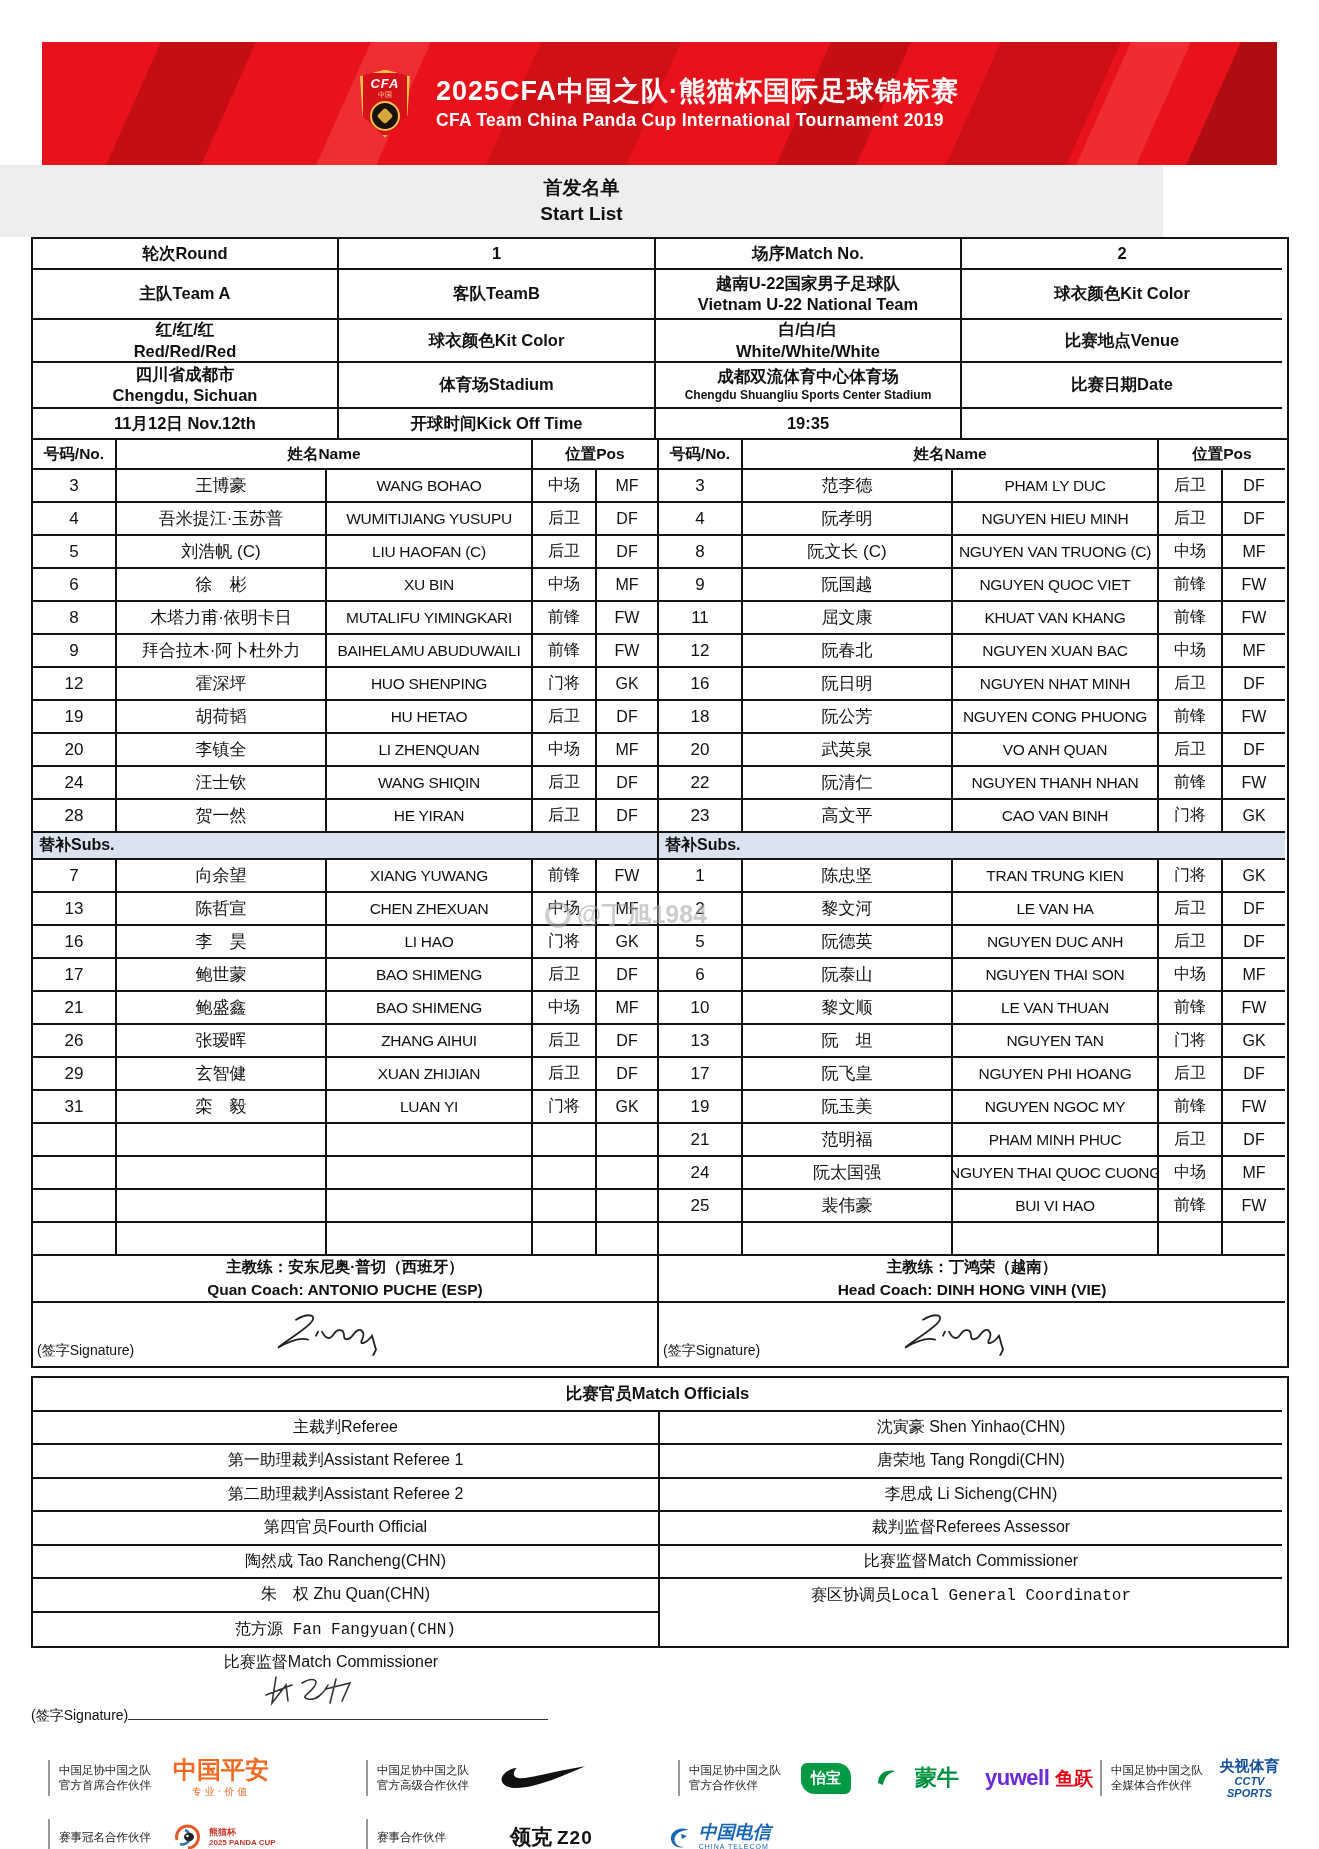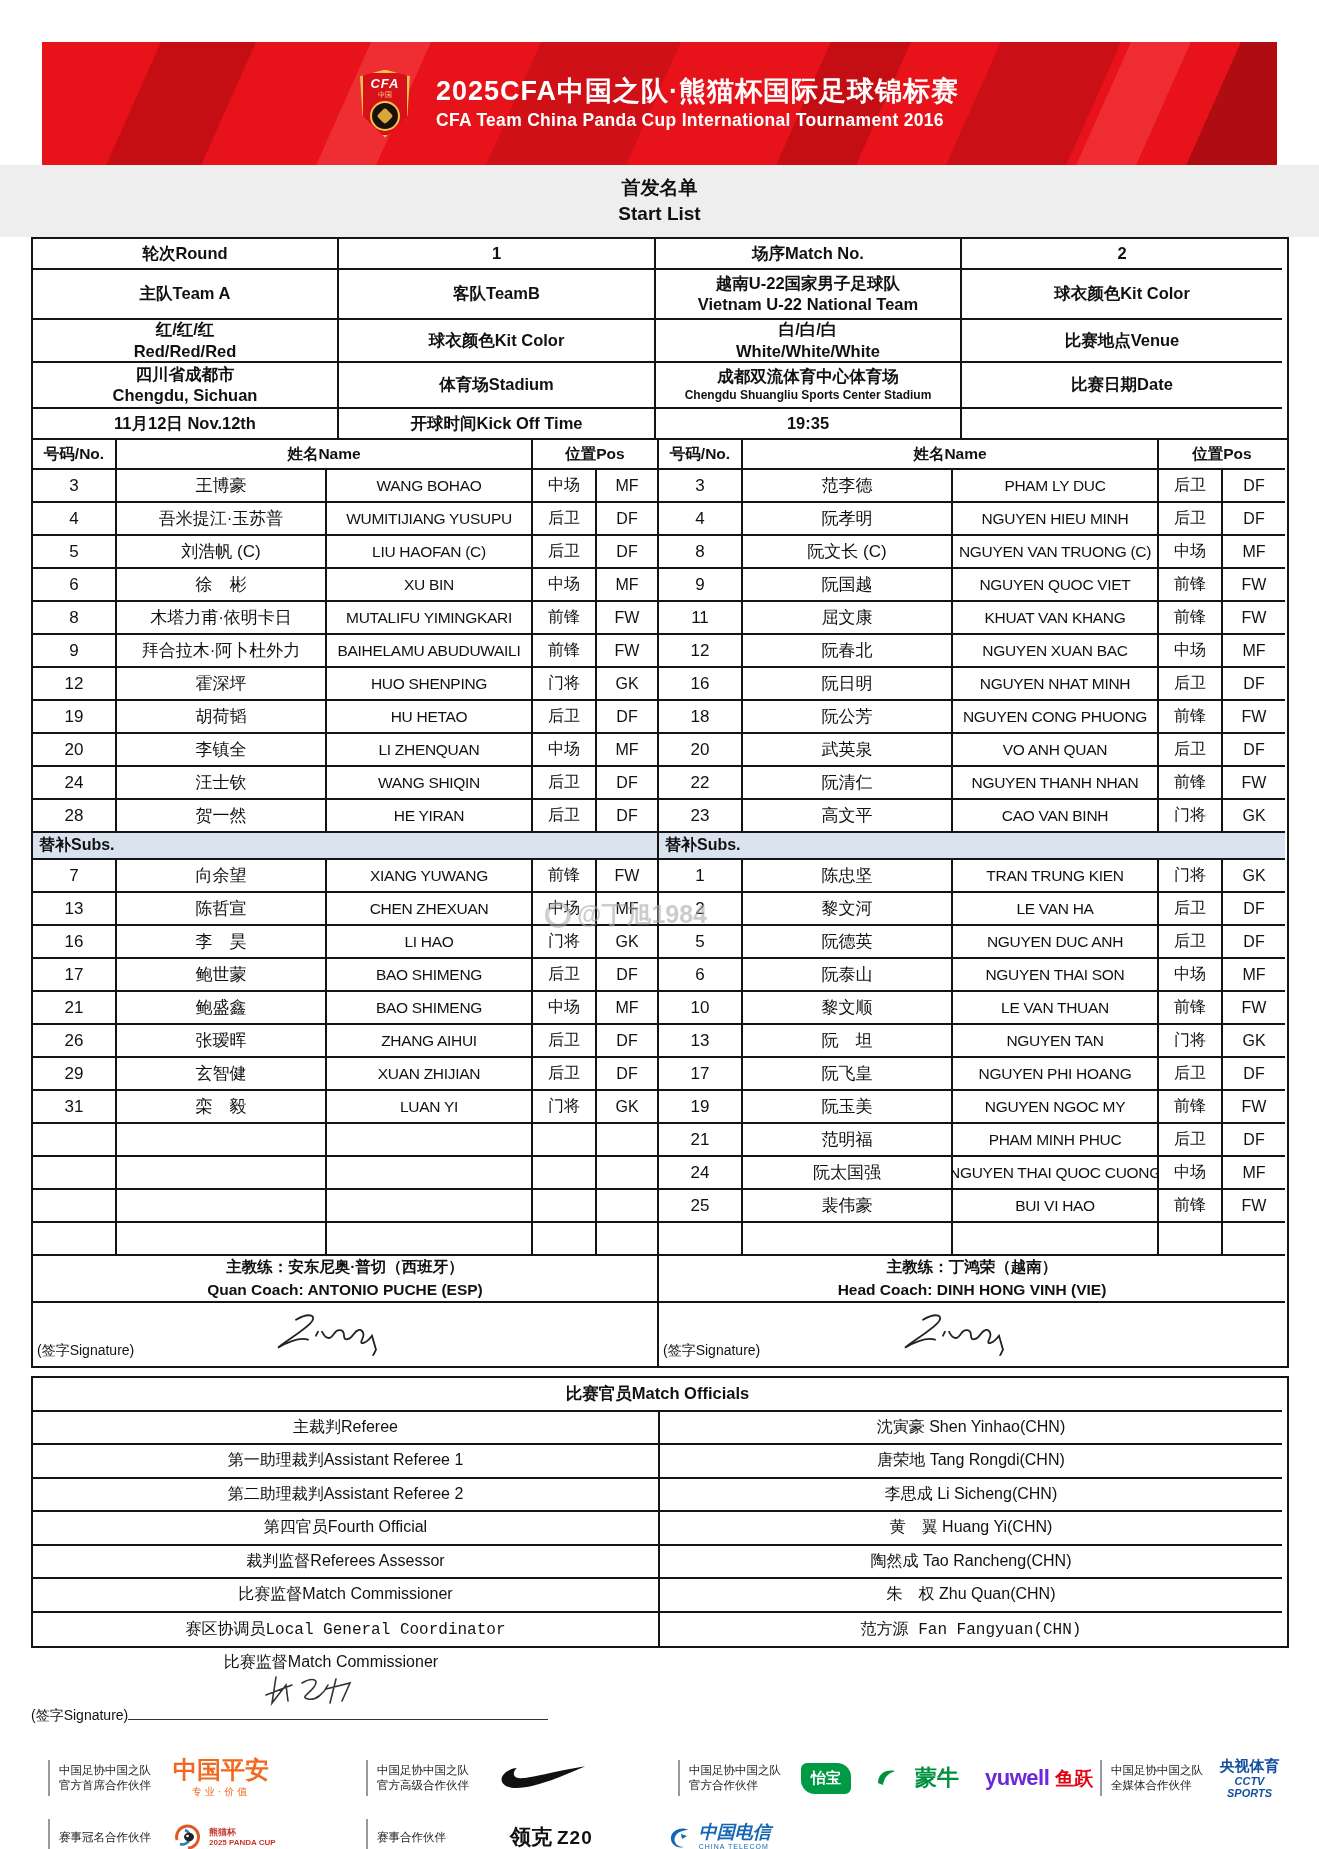--- a/index.html
+++ b/index.html
@@ -20,21 +20,21 @@
               display:flex;flex-direction:column;align-items:center;box-shadow:inset 0 0 0 3px #f3c24a;padding-top:7px;box-sizing:border-box;}
   .cfa-top{color:#fff;font-weight:700;font-size:13px;font-style:italic;letter-spacing:1px;line-height:1;}
   .cfa-mid{color:#ffd98a;font-size:7px;line-height:1.4;}
   .cfa-circle{width:26px;height:26px;border-radius:50%;background:#1a120a;border:2px solid #f3c24a;margin-top:2px;
               display:flex;align-items:center;justify-content:center;}
   .cfa-dragon{width:12px;height:12px;background:#d8a63c;border-radius:3px;transform:rotate(45deg);}
   .banner-titles{text-align:left;color:#fff;}
   .banner-t1{font-size:27px;font-weight:700;letter-spacing:1px;line-height:1.25;}
   .banner-t2{font-size:17.5px;font-weight:700;letter-spacing:.3px;line-height:1.3;}
   
-  .title-band{position:absolute;left:0;top:165px;width:1319px;height:72px;background:#efeeee;
+  .title-band{position:absolute;left:0;top:165px;width:1163px;height:72px;background:#efeeee;
               display:flex;flex-direction:column;align-items:center;justify-content:center;}
   .title-cn{font-size:19px;font-weight:700;line-height:1.4;}
   .title-en{font-size:19px;font-weight:700;line-height:1.3;}
   
   .info{position:absolute;left:31px;top:237px;width:1254px;border:2.5px solid #141414;border-bottom:none;
         display:grid;grid-template-columns:306px 317px 306px 320px;grid-template-rows:31px 50px 43px 46px 31px;}
   .icell{border-right:2px solid #141414;border-bottom:2px solid #141414;display:flex;flex-direction:column;
          justify-content:center;align-items:center;font-weight:700;font-size:16.5px;line-height:1.3;overflow:hidden;}
   .icell:nth-child(4n){border-right:none;}
   .icell .l2{font-size:16.5px;}
@@ -123,21 +123,21 @@
     <div class="banner-inner">
       <div class="cfa-shield">
         <div class="cfa-top">CFA</div>
         <div class="cfa-mid">中国</div>
         <div class="cfa-circle">
             <div class="cfa-dragon"></div>
           </div>
       </div>
       <div class="banner-titles">
         <div class="banner-t1">2025CFA中国之队·熊猫杯国际足球锦标赛</div>
-        <div class="banner-t2">CFA Team China Panda Cup International Tournament 2016</div>
+        <div class="banner-t2">CFA Team China Panda Cup International Tournament 2019</div>
       </div>
     </div>
   </div>
 
   <div class="title-band">
     <div class="title-cn">首发名单</div>
     <div class="title-en">Start List</div>
   </div>
 
   <div class="info">
@@ -536,21 +536,20 @@
       <div class="ocell">主裁判Referee</div>
       <div class="ocell">沈寅豪 Shen Yinhao(CHN)</div>
 
       <div class="ocell">第一助理裁判Assistant Referee 1</div>
       <div class="ocell">唐荣地 Tang Rongdi(CHN)</div>
 
       <div class="ocell">第二助理裁判Assistant Referee 2</div>
       <div class="ocell">李思成 Li Sicheng(CHN)</div>
 
       <div class="ocell">第四官员Fourth Official</div>
-      <div class="ocell">黄　翼 Huang Yi(CHN)</div>
 
       <div class="ocell">裁判监督Referees Assessor</div>
       <div class="ocell">陶然成 Tao Rancheng(CHN)</div>
 
       <div class="ocell">比赛监督Match Commissioner</div>
       <div class="ocell">朱　权 Zhu Quan(CHN)</div>
 
       <div class="ocell last">赛区协调员Local General Coordinator</div>
       <div class="ocell last">范方源 Fan Fangyuan(CHN)</div>
 

